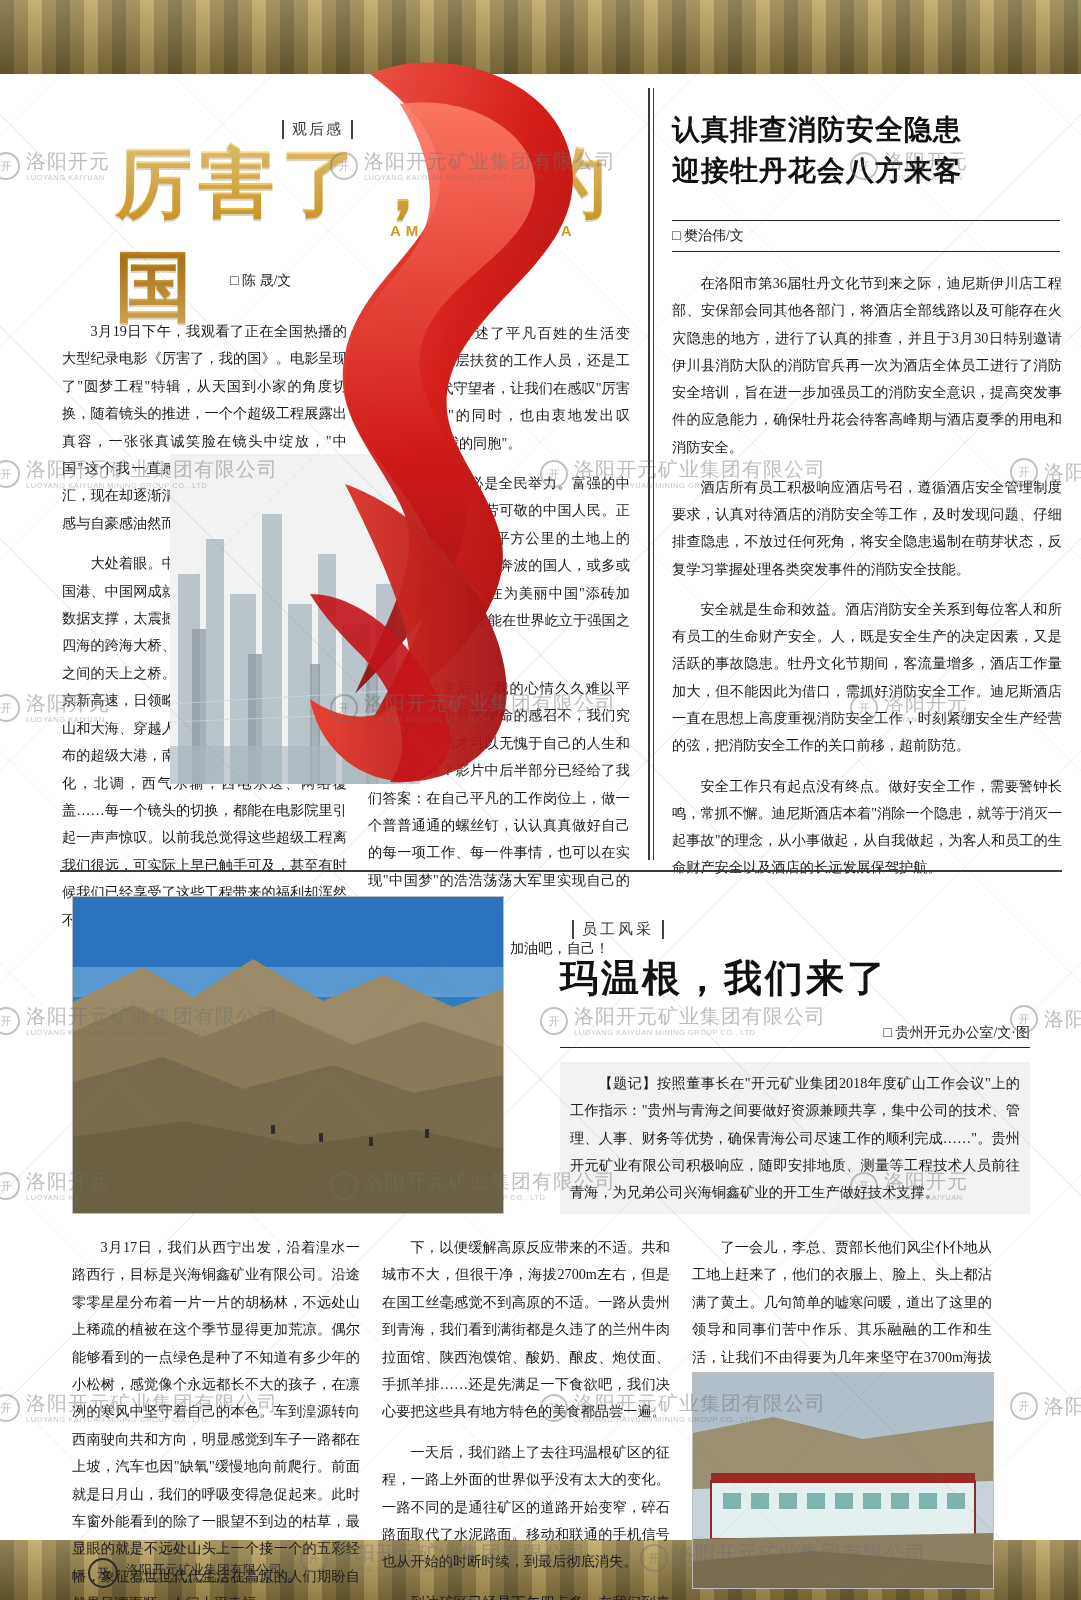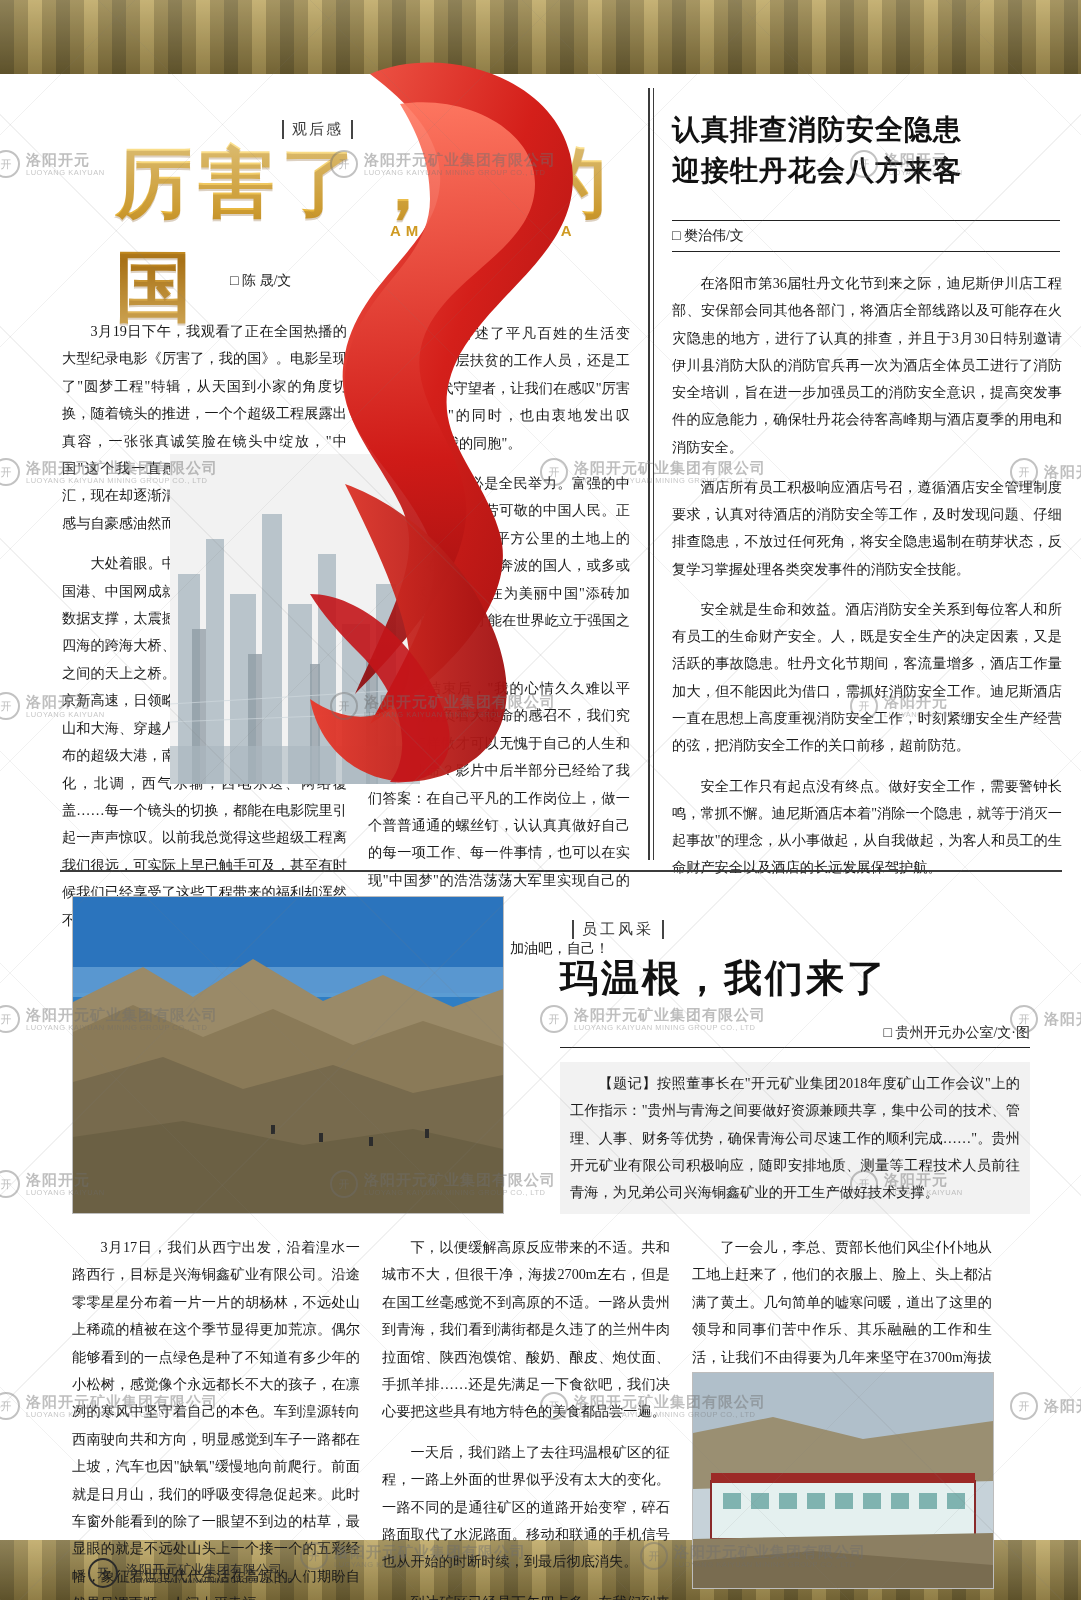--- a/index.html
+++ b/index.html
@@ -41,21 +41,21 @@
   .wm{
     position:absolute;display:flex;align-items:center;gap:6px;
     color:rgba(110,110,110,.45);
     font-family:"Liberation Sans","DejaVu Sans",sans-serif;
     white-space:nowrap;
   }
   .wm .wm-ring{
     width:24px;height:24px;border:2px solid rgba(110,110,110,.42);border-radius:50%;
     display:flex;align-items:center;justify-content:center;font-size:11px;flex:none;
   }
-  .wm .wm-cn{font-size:15px;letter-spacing:1px;line-height:1.15;font-weight:bold;}
+  .wm .wm-cn{font-size:20px;letter-spacing:1px;line-height:1.15;}
   .wm .wm-en{font-size:7.5px;letter-spacing:.5px;color:rgba(110,110,110,.40);}
   
   .page{position:absolute;left:0;top:74px;width:1081px;height:1466px;z-index:5;}
 
   
   .hero{
     position:absolute;left:60px;top:10px;width:565px;height:180px;
   }
   .hero-sub{
     position:absolute;left:222px;top:36px;

